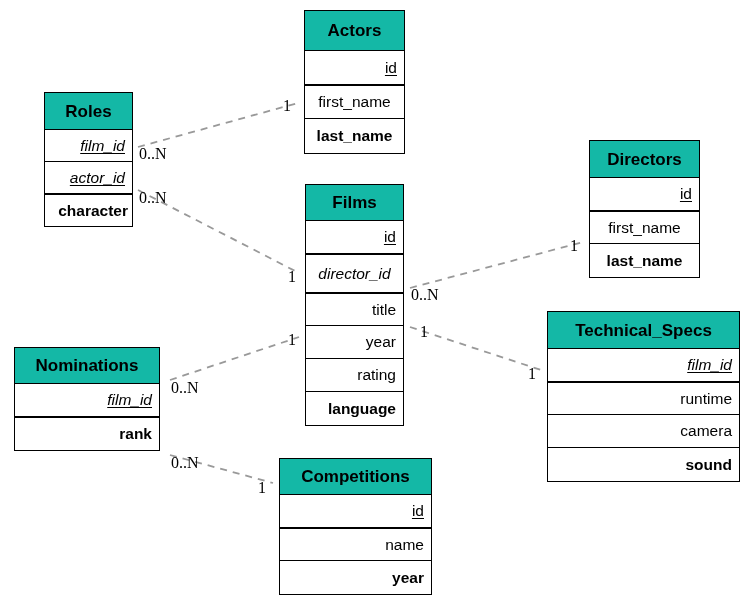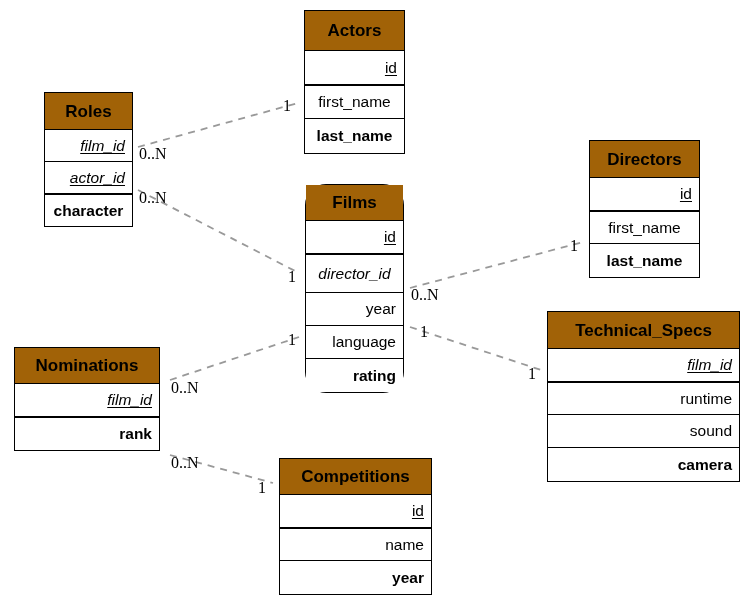--- a/index.html
+++ b/index.html
@@ -27,21 +27,21 @@
     box-sizing: border-box;
     border-bottom: 1.6px solid #000000;
     font-weight: bold;
     font-size: 17px;
     text-align: center;
     color: #000000;
     line-height: 1;
     display: flex;
     align-items: center;
     justify-content: center;
-    background: #a16207;
+    background: #14b8a6;
   }
   .entity .attr {
     box-sizing: border-box;
     border-bottom: 1px solid #000000;
     font-size: 15.5px;
     color: #000000;
     line-height: 1;
     display: flex;
     align-items: center;
     justify-content: flex-end;
@@ -114,40 +114,43 @@
         </div>
       </div>
       <div class="entity" style="left: 44px; top: 92px; width: 89px;">
         <div class="title" style="height: 37px;">Roles</div>
         <div class="attr" style="height: 32px;">
           <span class="lbl pk fk">film_id</span>
         </div>
         <div class="attr" style="height: 32px;">
           <span class="lbl pk fk">actor_id</span>
         </div>
-        <div class="attr fill thick-top" style="height: 32px;">
+        <div class="attr fill thick-top" style="height: 32px; justify-content: flex-end;">
           <span class="lbl">character</span>
         </div>
       </div>
-      <div class="entity" style="left: 305px; top: 184px; width: 99px; border-radius: 21px;">
+      <div class="entity" style="left: 305px; top: 184px; width: 99px;">
         <div class="title" style="height: 36px;">Films</div>
         <div class="attr" style="height: 33px;">
           <span class="lbl pk">id</span>
         </div>
         <div class="attr fill thick-top" style="height: 39px; text-align: right;">
           <span class="lbl fk">director_id</span>
         </div>
+        <div class="attr thick-top" style="height: 33px;">
+          <span class="lbl">title</span>
+        </div>
         <div class="attr" style="height: 33px;">
           <span class="lbl">year</span>
         </div>
         <div class="attr" style="height: 33px;">
+          <span class="lbl">rating</span>
+        </div>
+        <div class="attr" style="height: 33px;">
           <span class="lbl">language</span>
-        </div>
-        <div class="attr" style="height: 33px;">
-          <span class="lbl">rating</span>
         </div>
       </div>
       <div class="entity" style="left: 589px; top: 140px; width: 111px;">
         <div class="title" style="height: 37px;">Directors</div>
         <div class="attr" style="height: 33px;">
           <span class="lbl pk">id</span>
         </div>
         <div class="attr fill thick-top" style="height: 33px;">
           <span class="lbl">first_name</span>
         </div>
@@ -157,24 +160,24 @@
       </div>
       <div class="entity" style="left: 547px; top: 311px; width: 193px;">
         <div class="title" style="height: 37px;">Technical_Specs</div>
         <div class="attr" style="height: 33px;">
           <span class="lbl pk fk">film_id</span>
         </div>
         <div class="attr thick-top" style="height: 33px;">
           <span class="lbl">runtime</span>
         </div>
         <div class="attr" style="height: 33px;">
+          <span class="lbl">camera</span>
+        </div>
+        <div class="attr" style="height: 33px;">
           <span class="lbl">sound</span>
-        </div>
-        <div class="attr" style="height: 33px;">
-          <span class="lbl">camera</span>
         </div>
       </div>
       <div class="entity" style="left: 14px; top: 347px; width: 146px;">
         <div class="title" style="height: 36px;">Nominations</div>
         <div class="attr" style="height: 33px;">
           <span class="lbl pk fk">film_id</span>
         </div>
         <div class="attr thick-top" style="height: 33px;">
           <span class="lbl">rank</span>
         </div>

